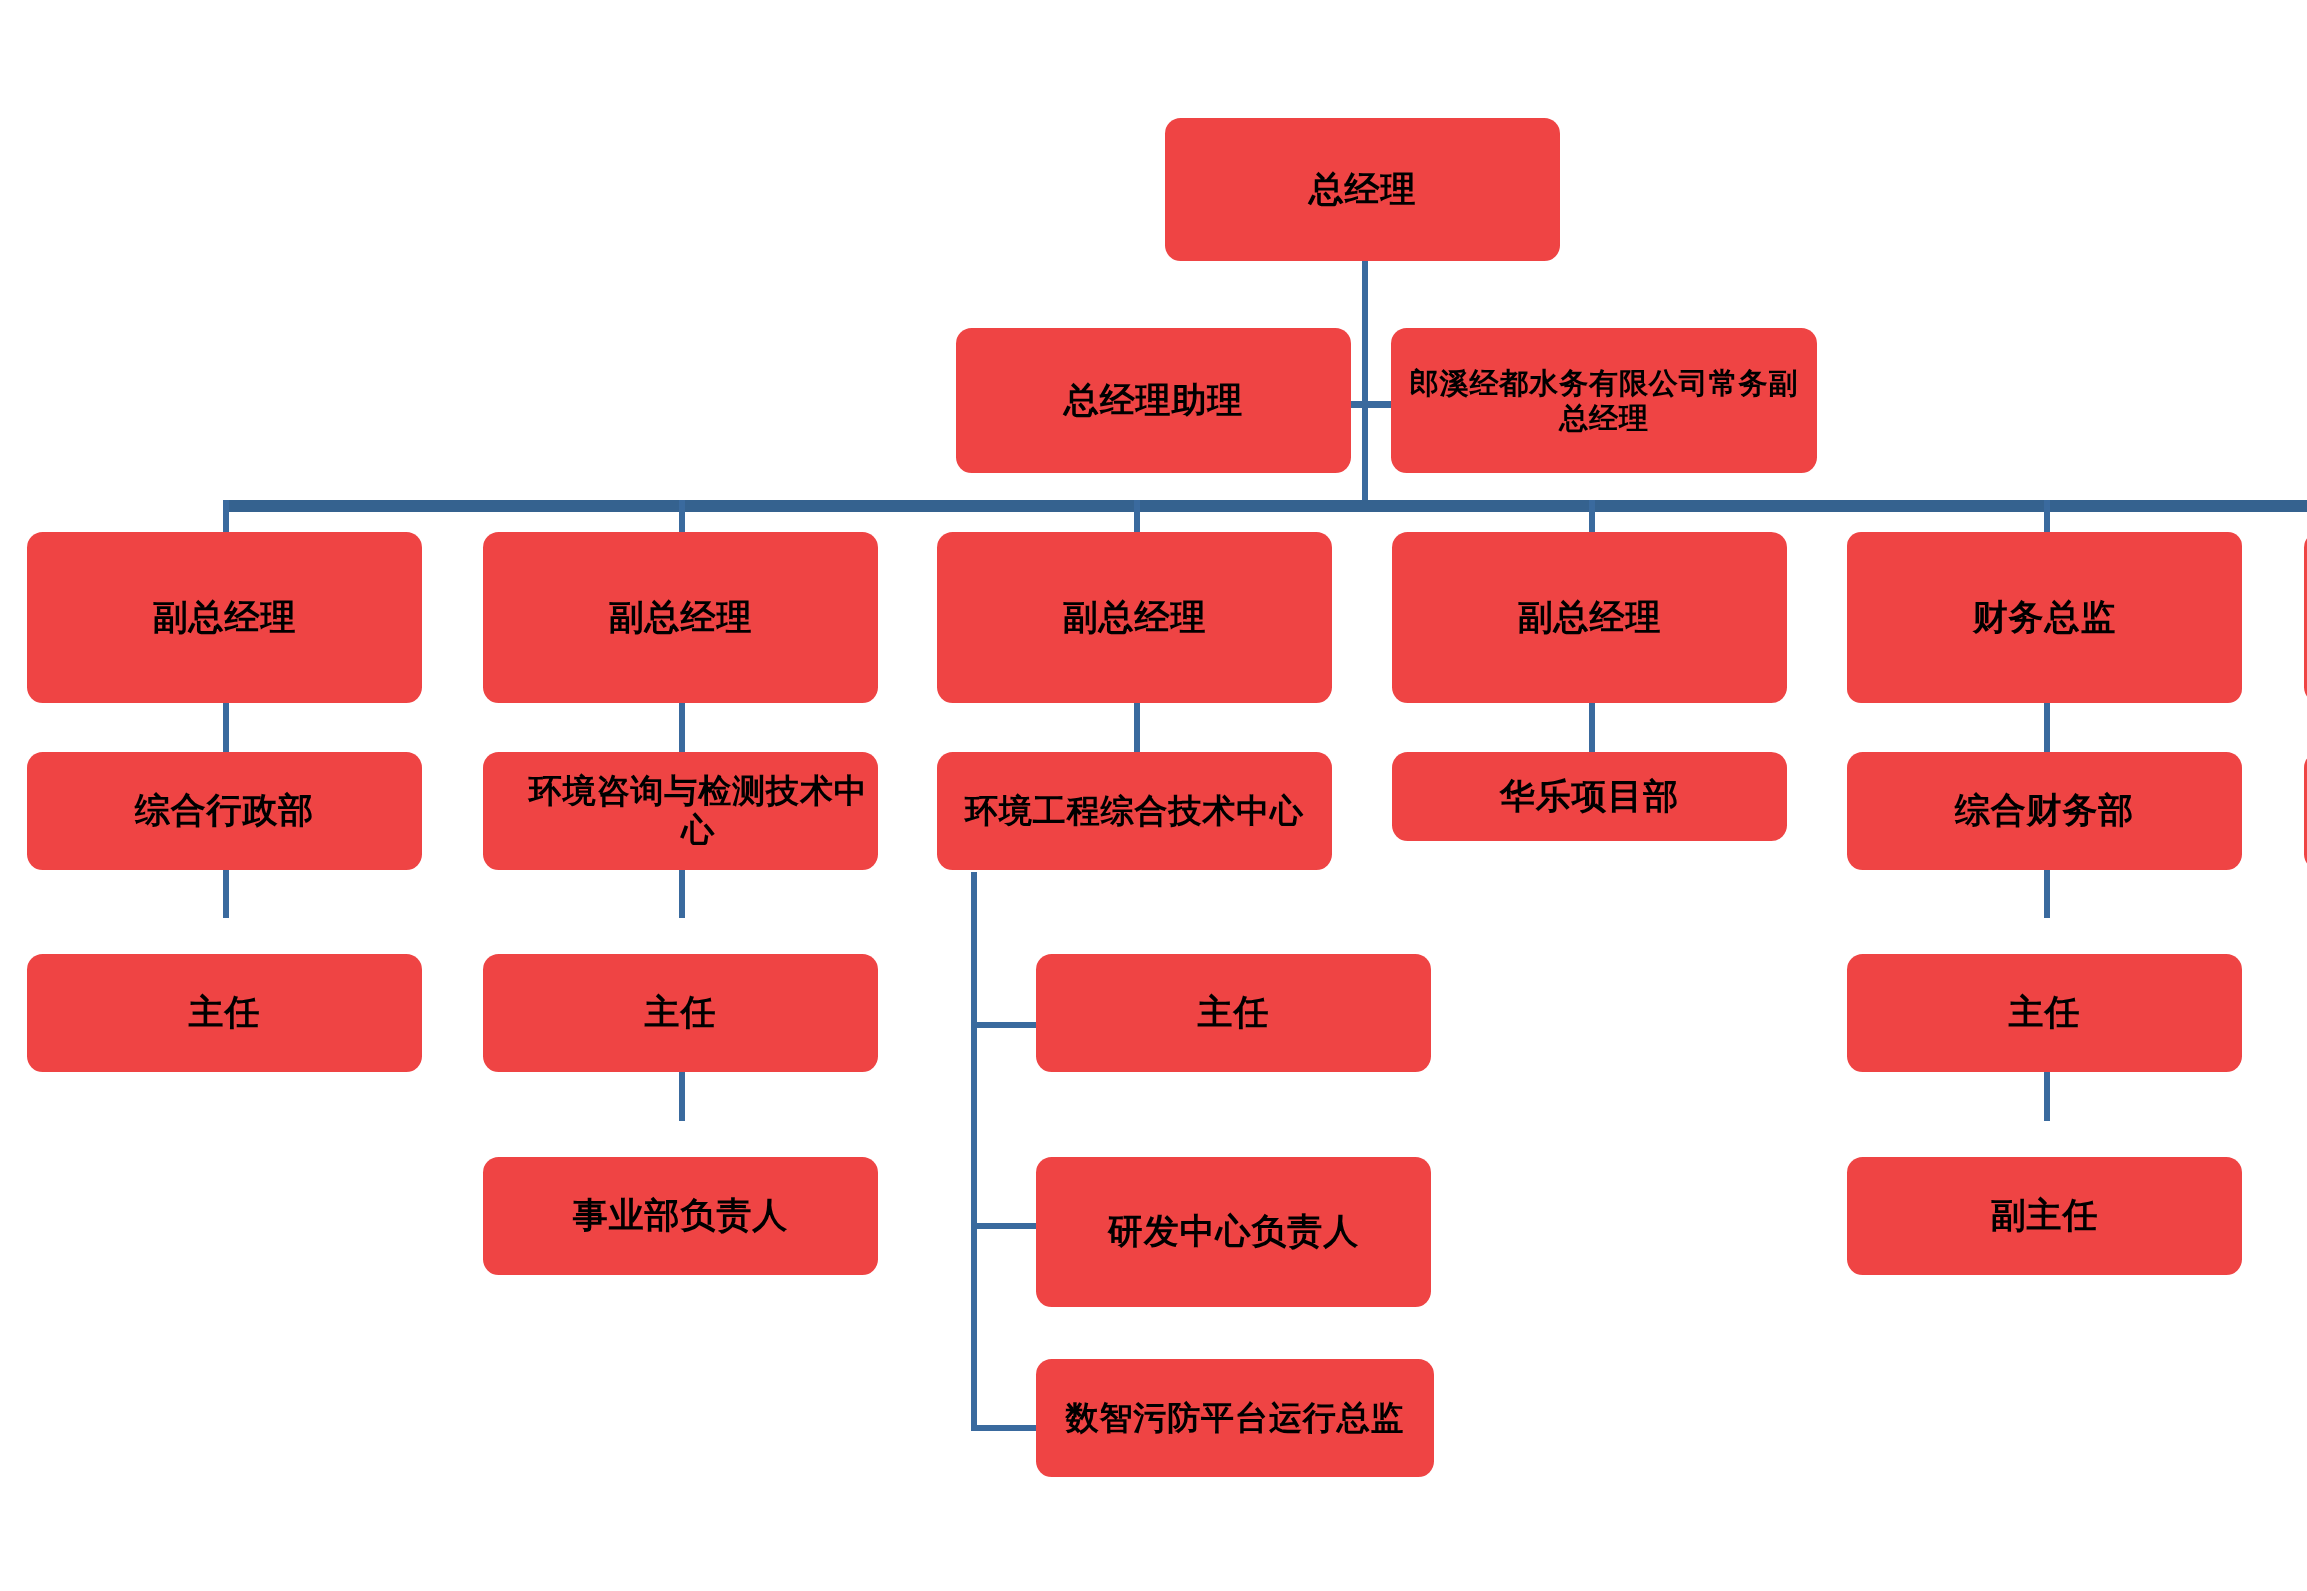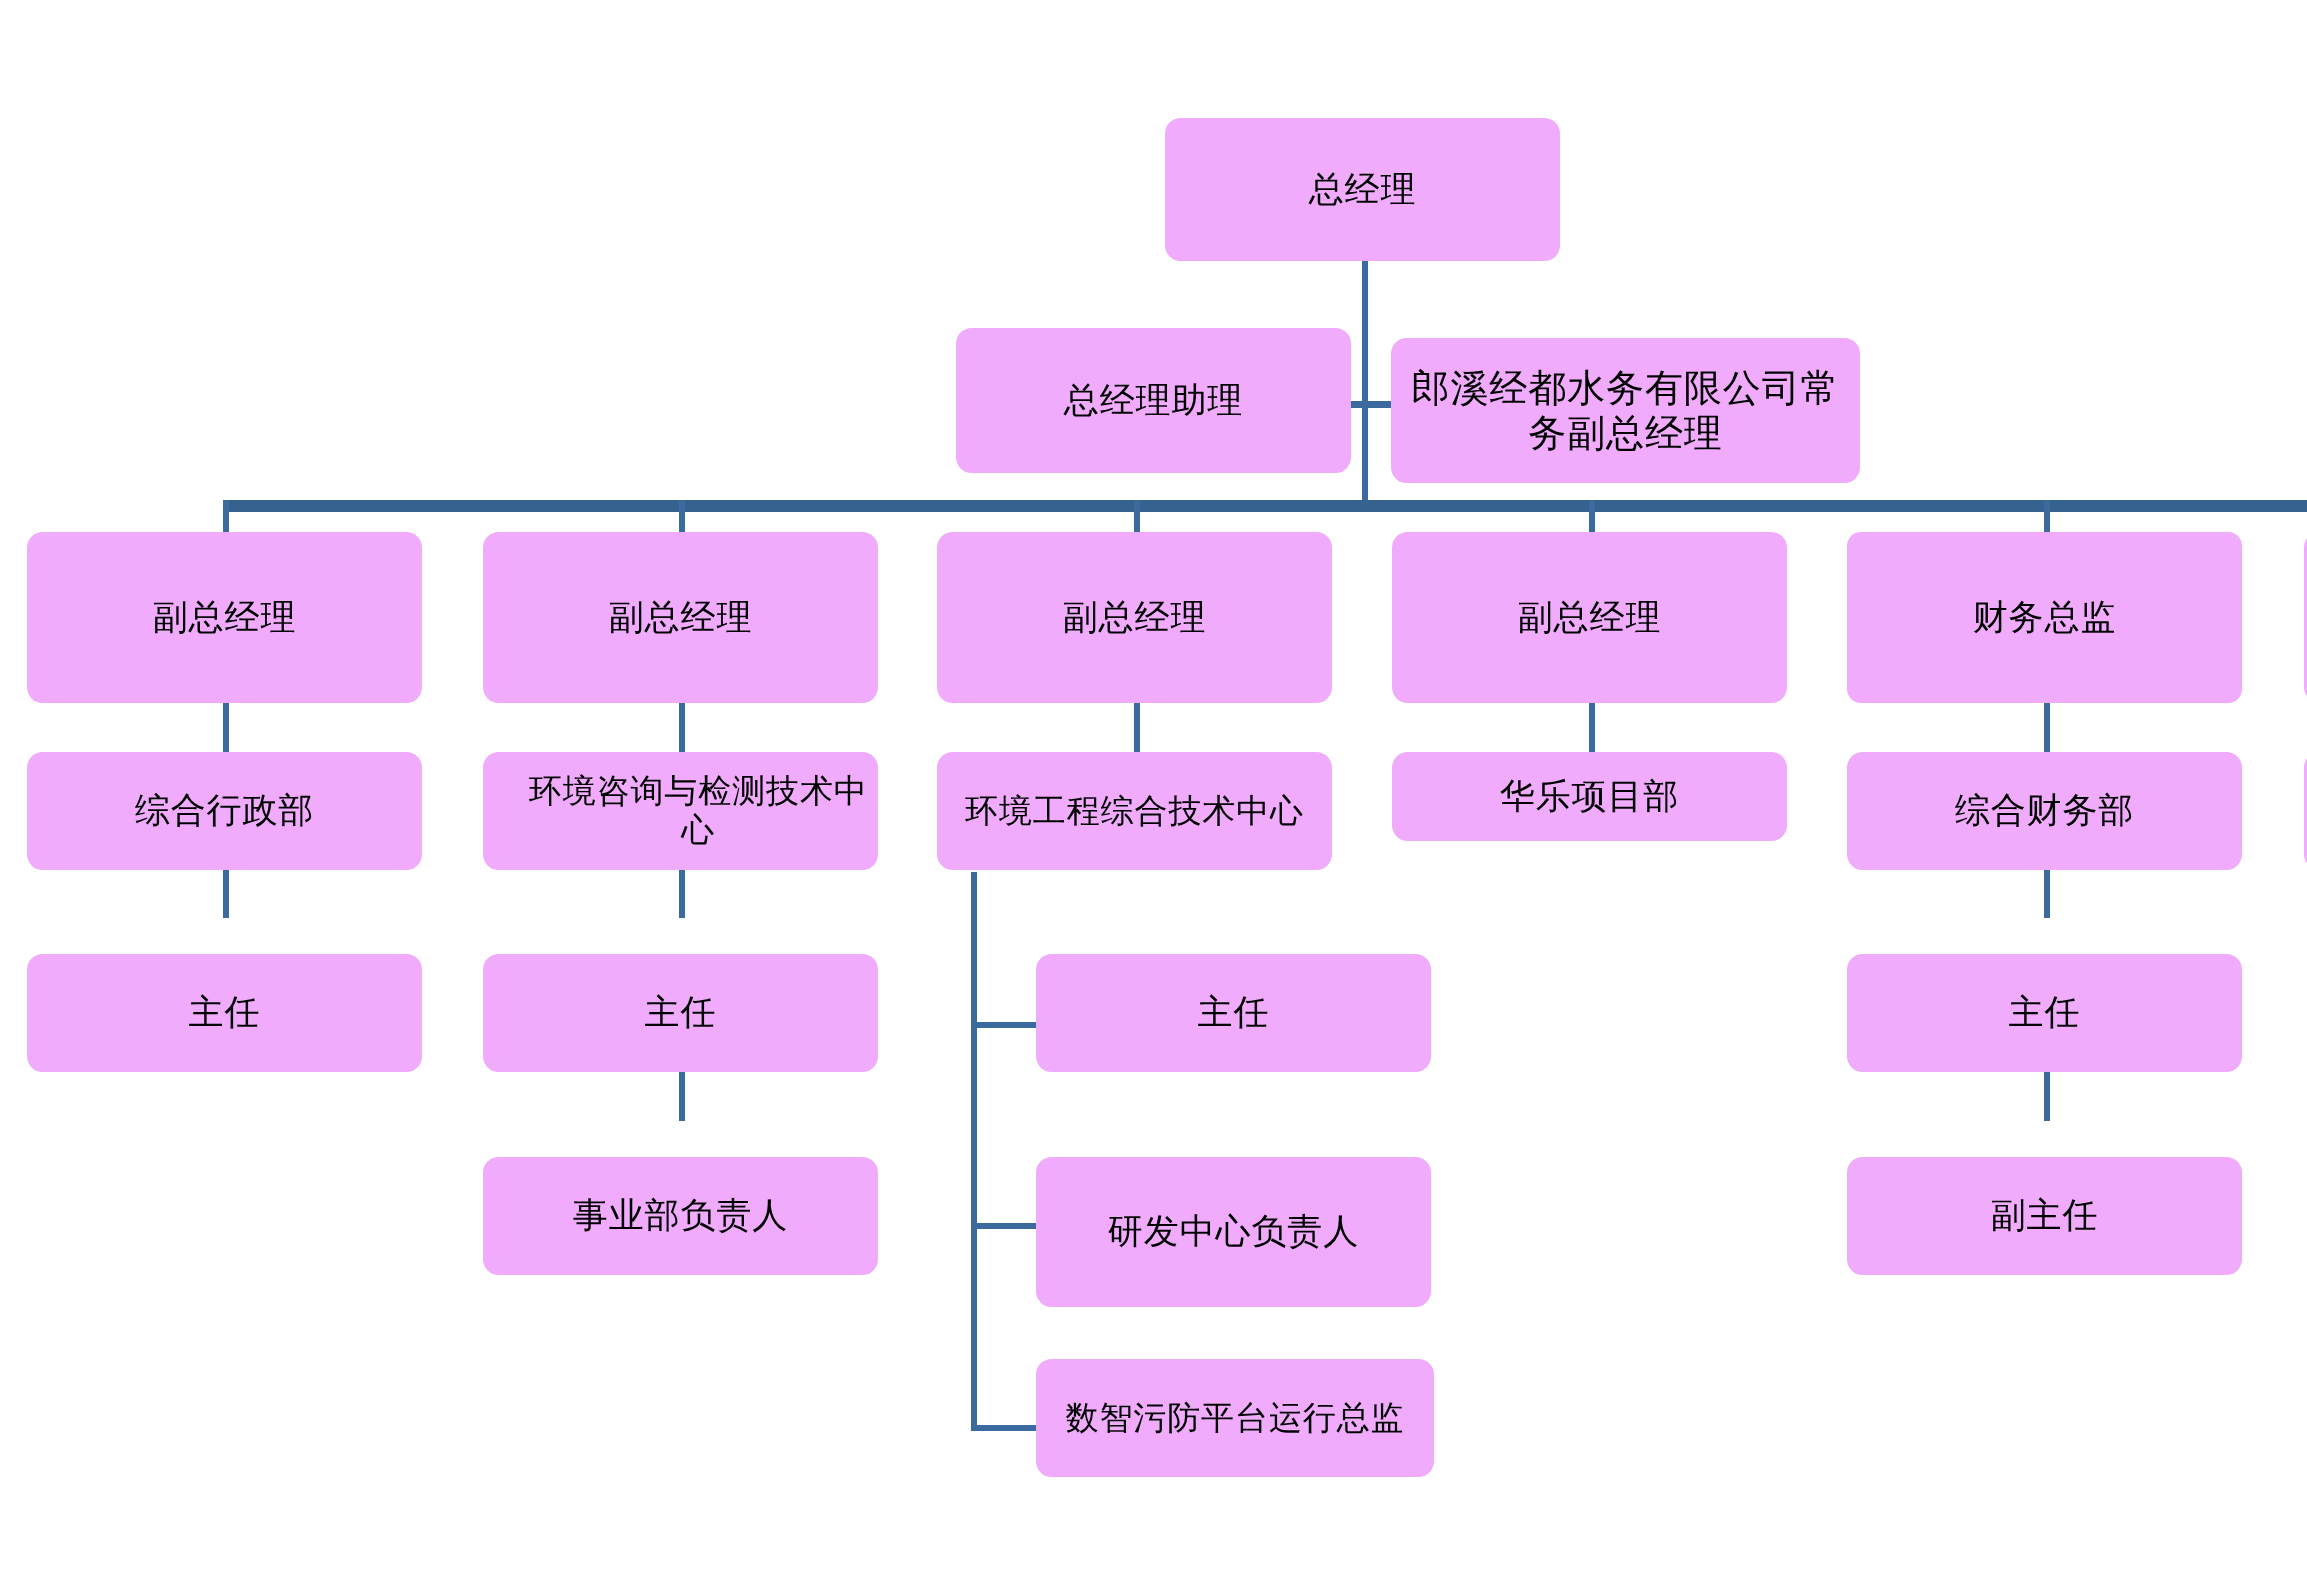--- a/index.html
+++ b/index.html
@@ -6,31 +6,32 @@
   body{
     width:2722px;height:1591px;
     background:#ffffff;
     font-family:"Liberation Serif","DejaVu Serif",serif;
     overflow:hidden;
   }
   #chart{position:relative;width:2722px;height:1591px;}
 
   .node{
     position:absolute;
-    background:#f0abfc;
+    background:#ef4444;
     border-radius:15.7px;
     display:flex;align-items:center;justify-content:center;
     text-align:center;
     color:#000000;
     font-size:35px;
     line-height:1.18;
     letter-spacing:0.9px;
     box-sizing:border-box;
     padding:2.8px 6.5px;
     z-index:3;
+    font-weight:bold;
   }
   .node span{display:block;width:100%;}
 
   
   .conn{position:absolute;background:#3A6A9E;z-index:1;}
   .vline{width:6px;}
   .hline{height:6px;}
   .hbar{height:12px;background:#3A6A9E;}
 
   
@@ -75,21 +76,21 @@
   <div class="conn vline" style="left:2044px;top:1070px;height:51px;"></div>
 
   <div class="node" style="left:1165px;top:118px;width:395px;height:143px;">
     <span>总经理</span>
   </div>
 
   <div class="node" style="left:956px;top:328px;width:395px;height:145px;">
     <span>总经理助理</span>
   </div>
 
-  <div class="node" style="left:1391px;top:338px;width:469px;height:145px;font-size:38px;">
+  <div class="node" style="left:1391px;top:328px;width:426px;height:145px;font-size:29px;">
     <span>郎溪经都水务有限公司常务副总经理</span>
   </div>
 
   <div class="node" style="left:27px;top:532px;width:395px;height:171px;">
     <span>副总经理</span>
   </div>
   <div class="node" style="left:483px;top:532px;width:395px;height:171px;">
     <span>副总经理</span>
   </div>
   <div class="node" style="left:937px;top:532px;width:395px;height:171px;">

